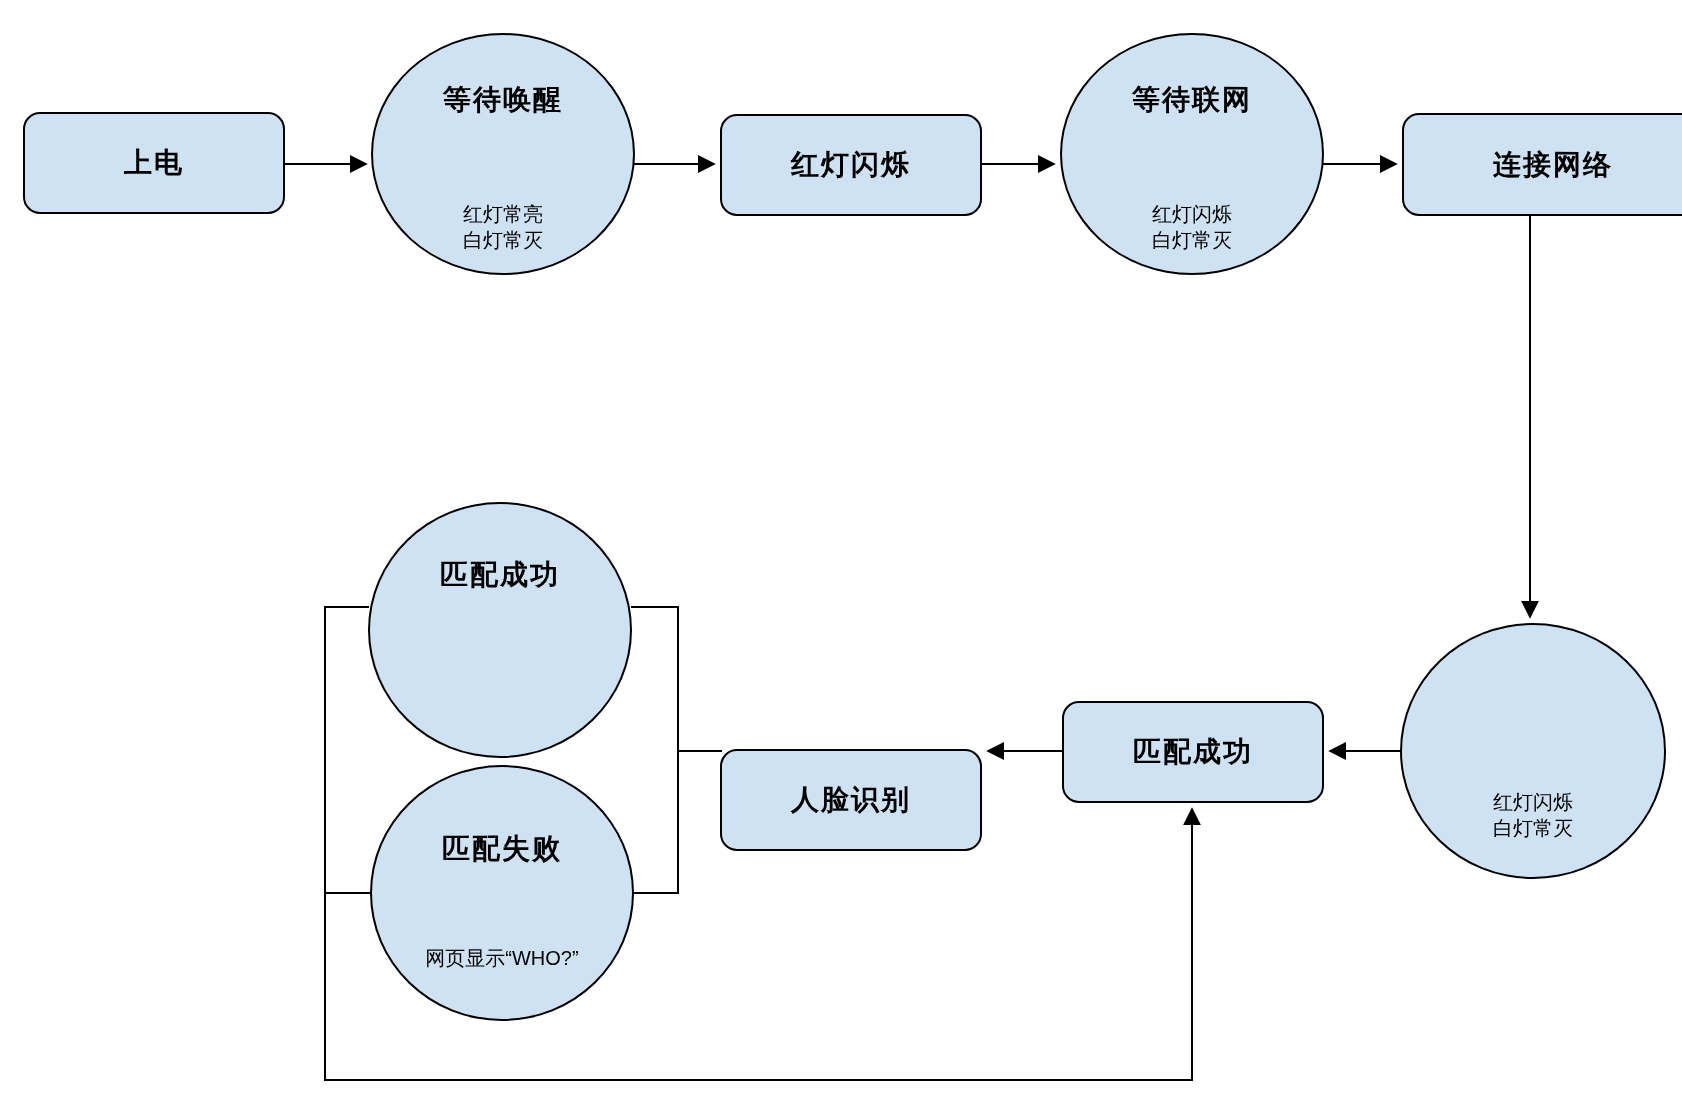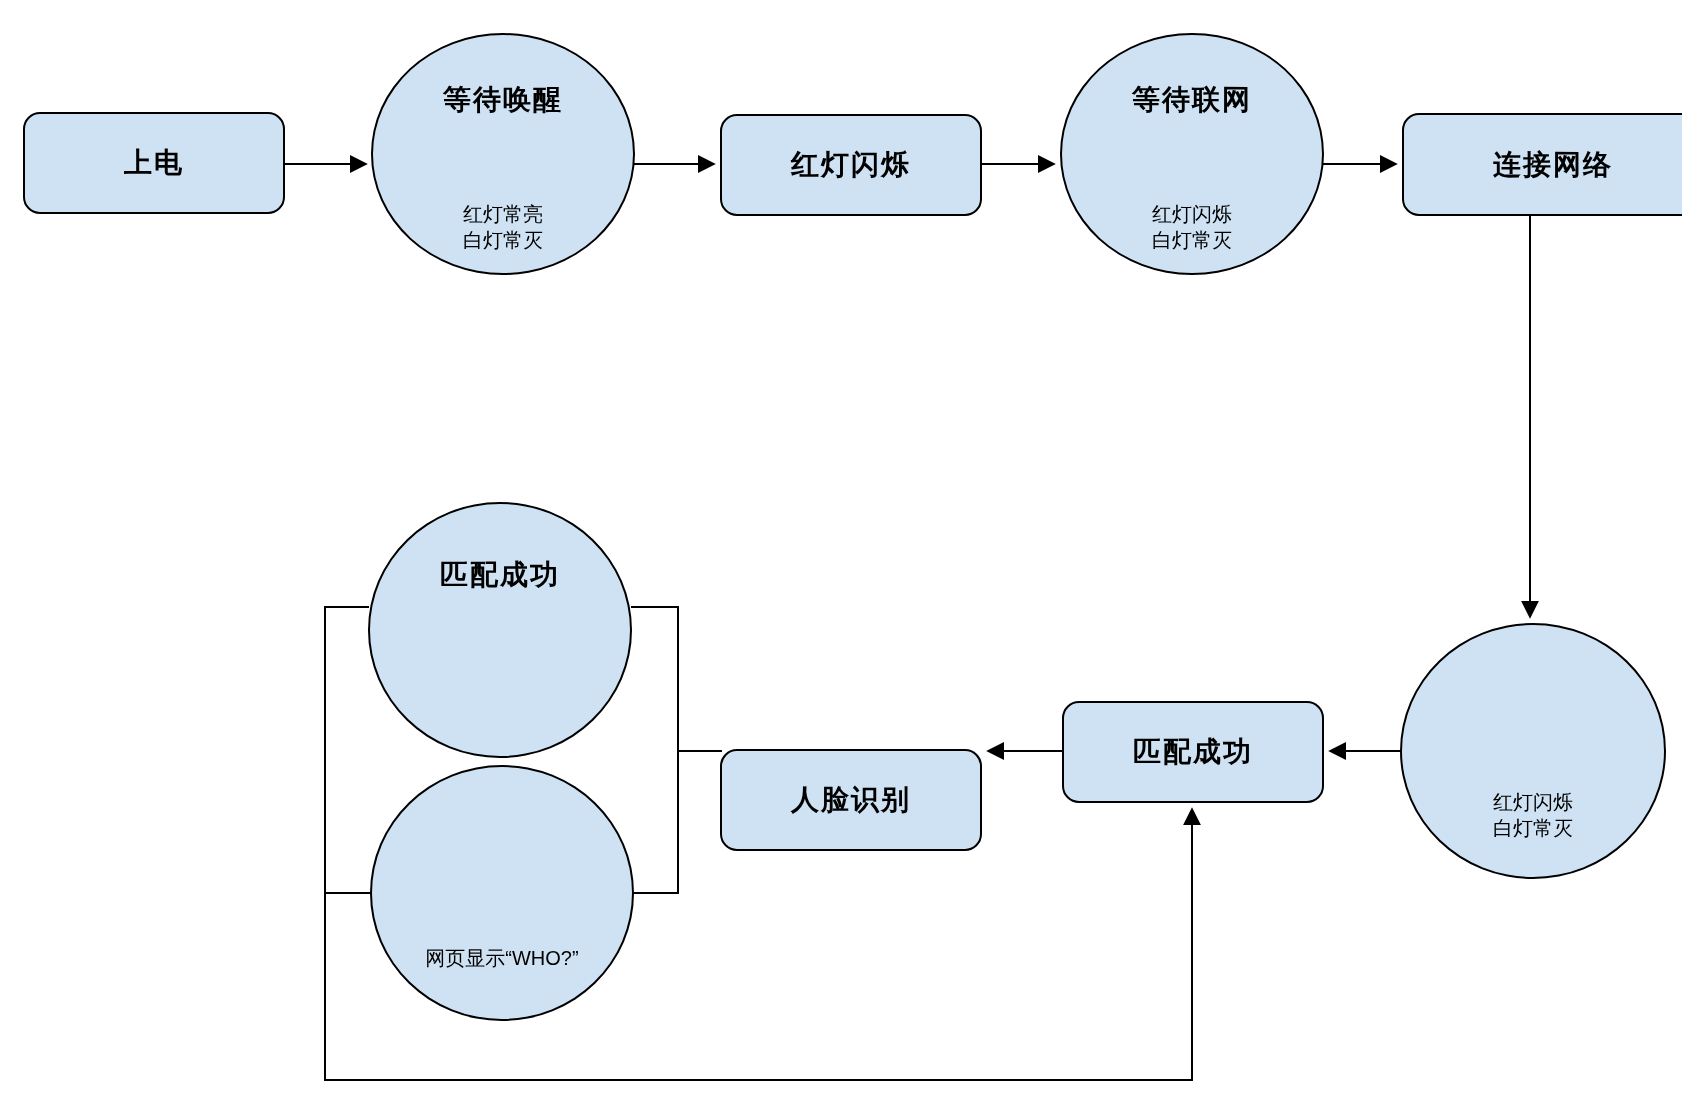--- a/index.html
+++ b/index.html
@@ -130,18 +130,19 @@
 
   <div class="node rect" style="left:720px;top:701px;width:262px;height:102px;margin-top:48px;">
     <div class="title">人脸识别</div>
   </div>
 
   <div class="node ellipse" style="left:368px;top:502px;width:264px;height:256px;">
     <div class="title" style="top:51px;">匹配成功</div>
   </div>
 
   <div class="node ellipse" style="left:370px;top:765px;width:264px;height:256px;">
+    <div class="title" style="top:62px;">匹配失败</div>
     <div class="sub" style="top:178px;">
       <div>网页显示“WHO?”</div>
     </div>
   </div>
 
 </div>
 
 </body></html>

